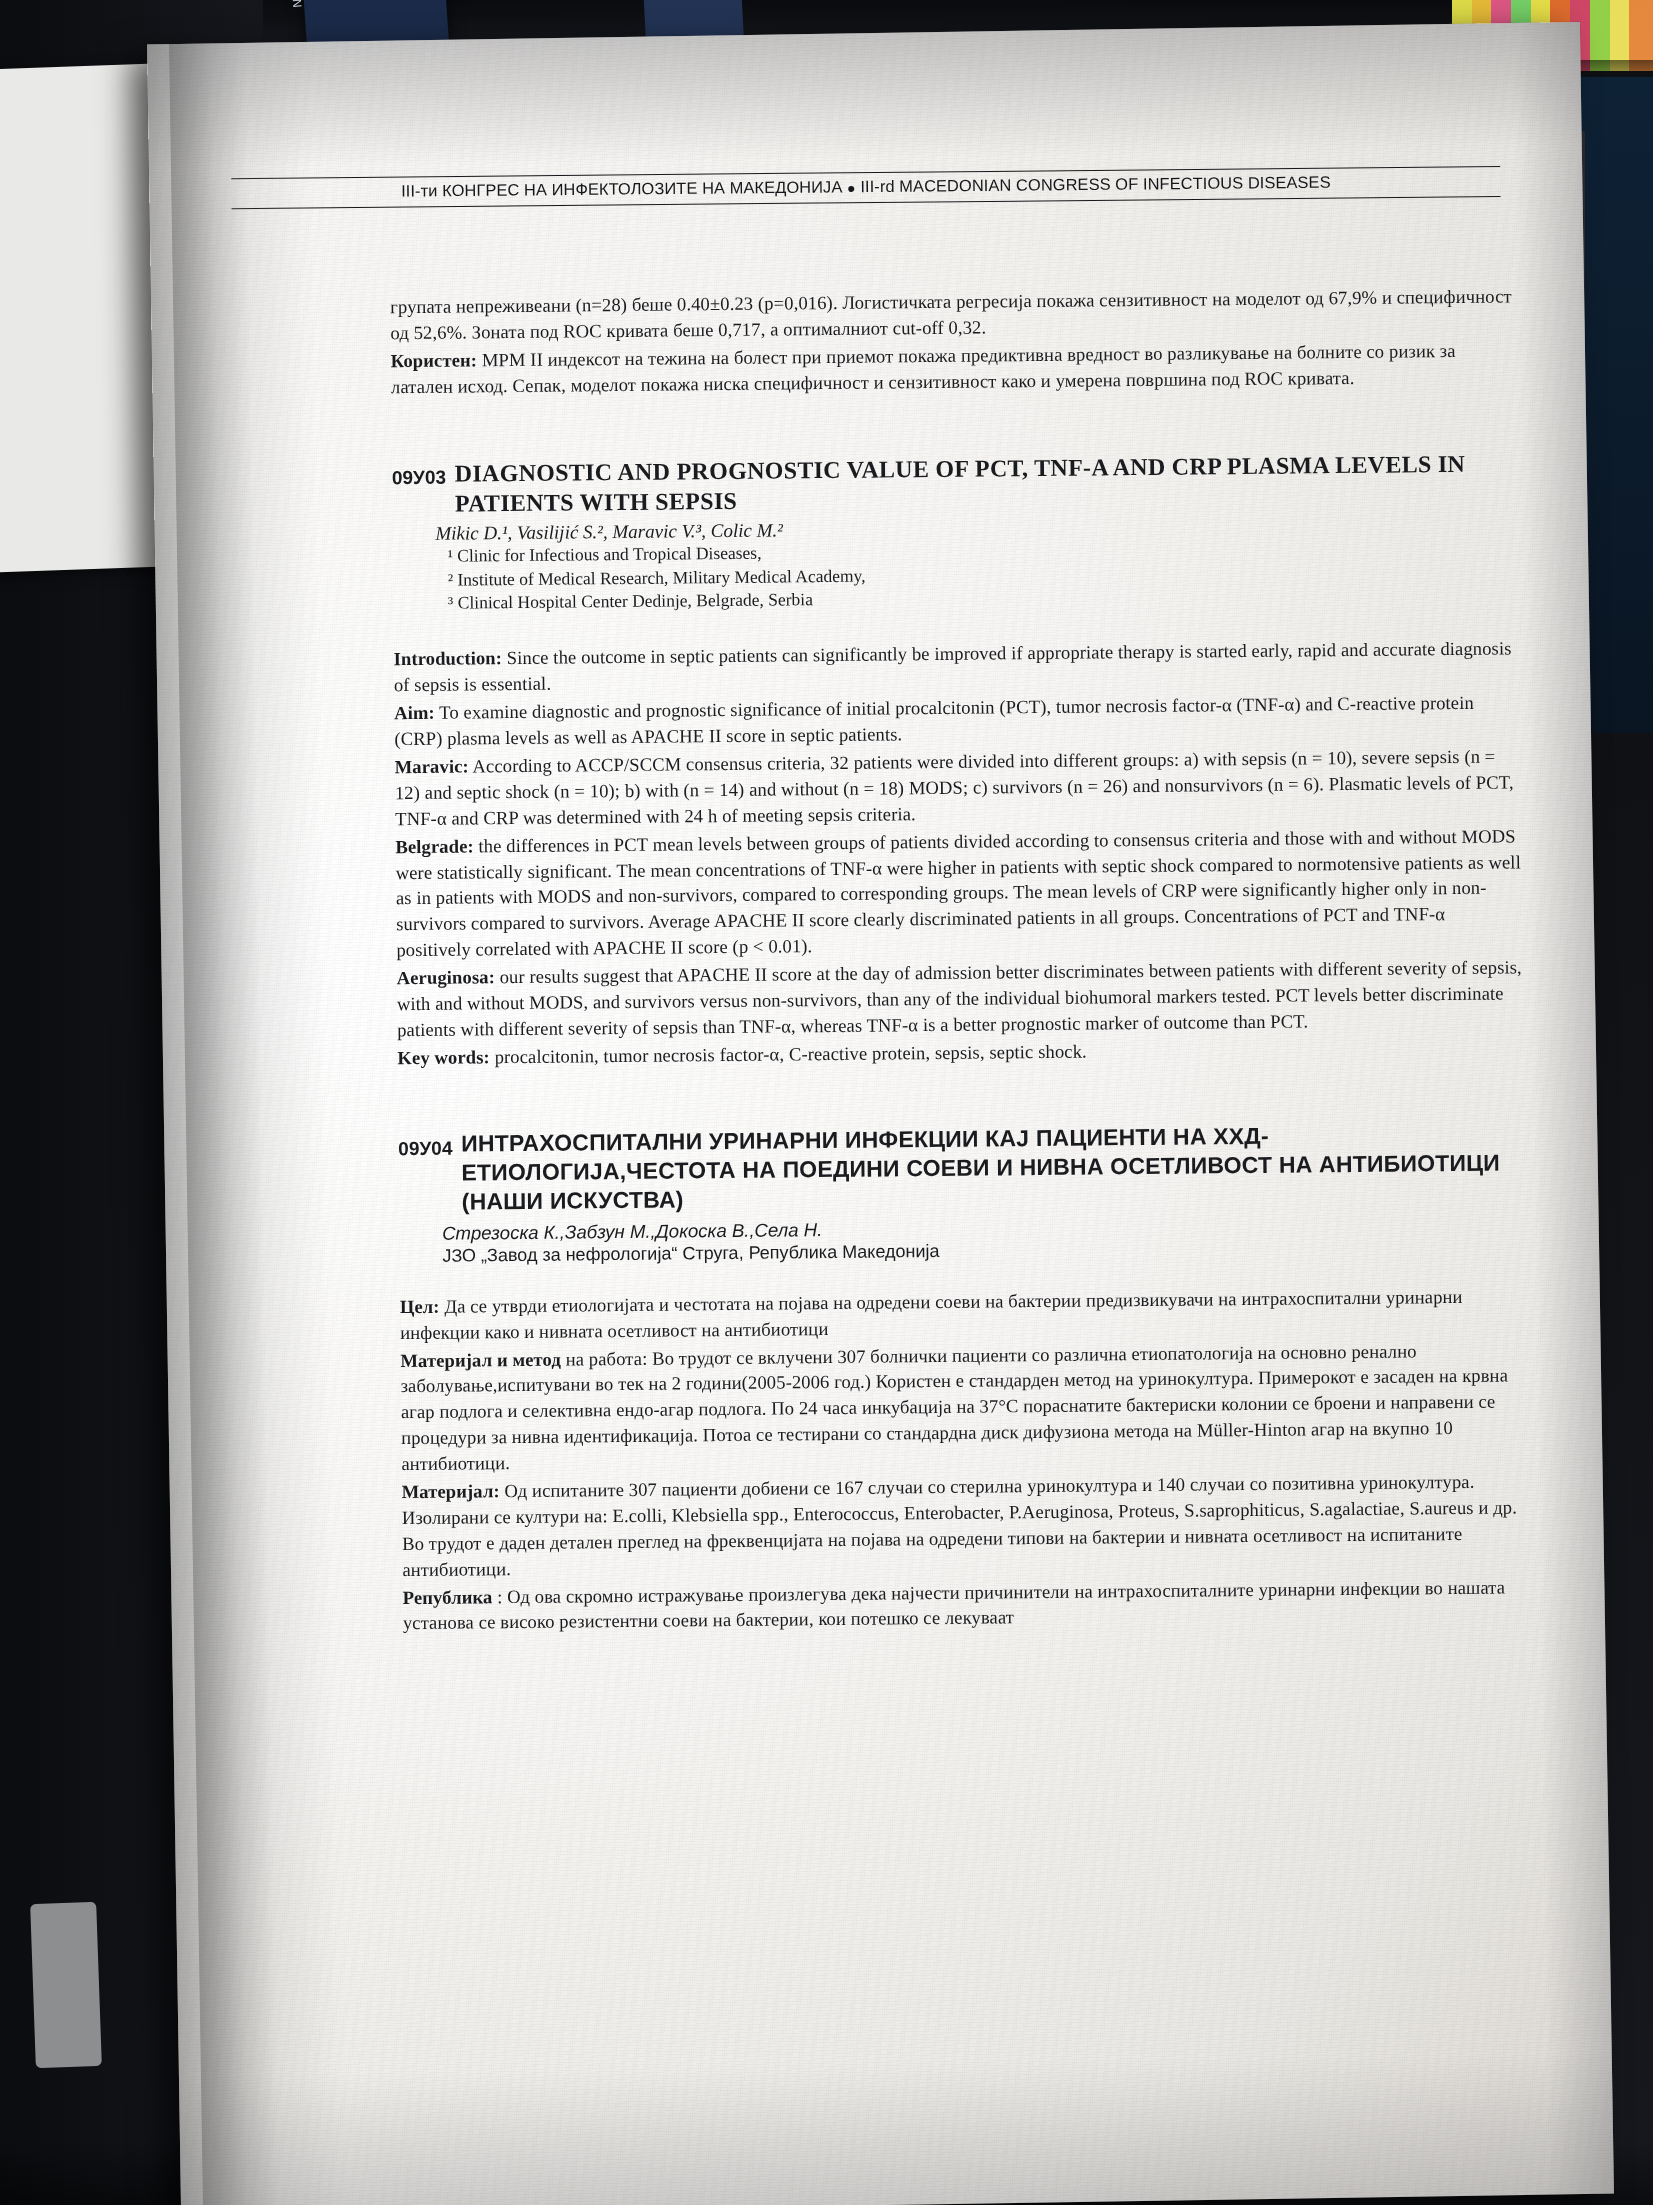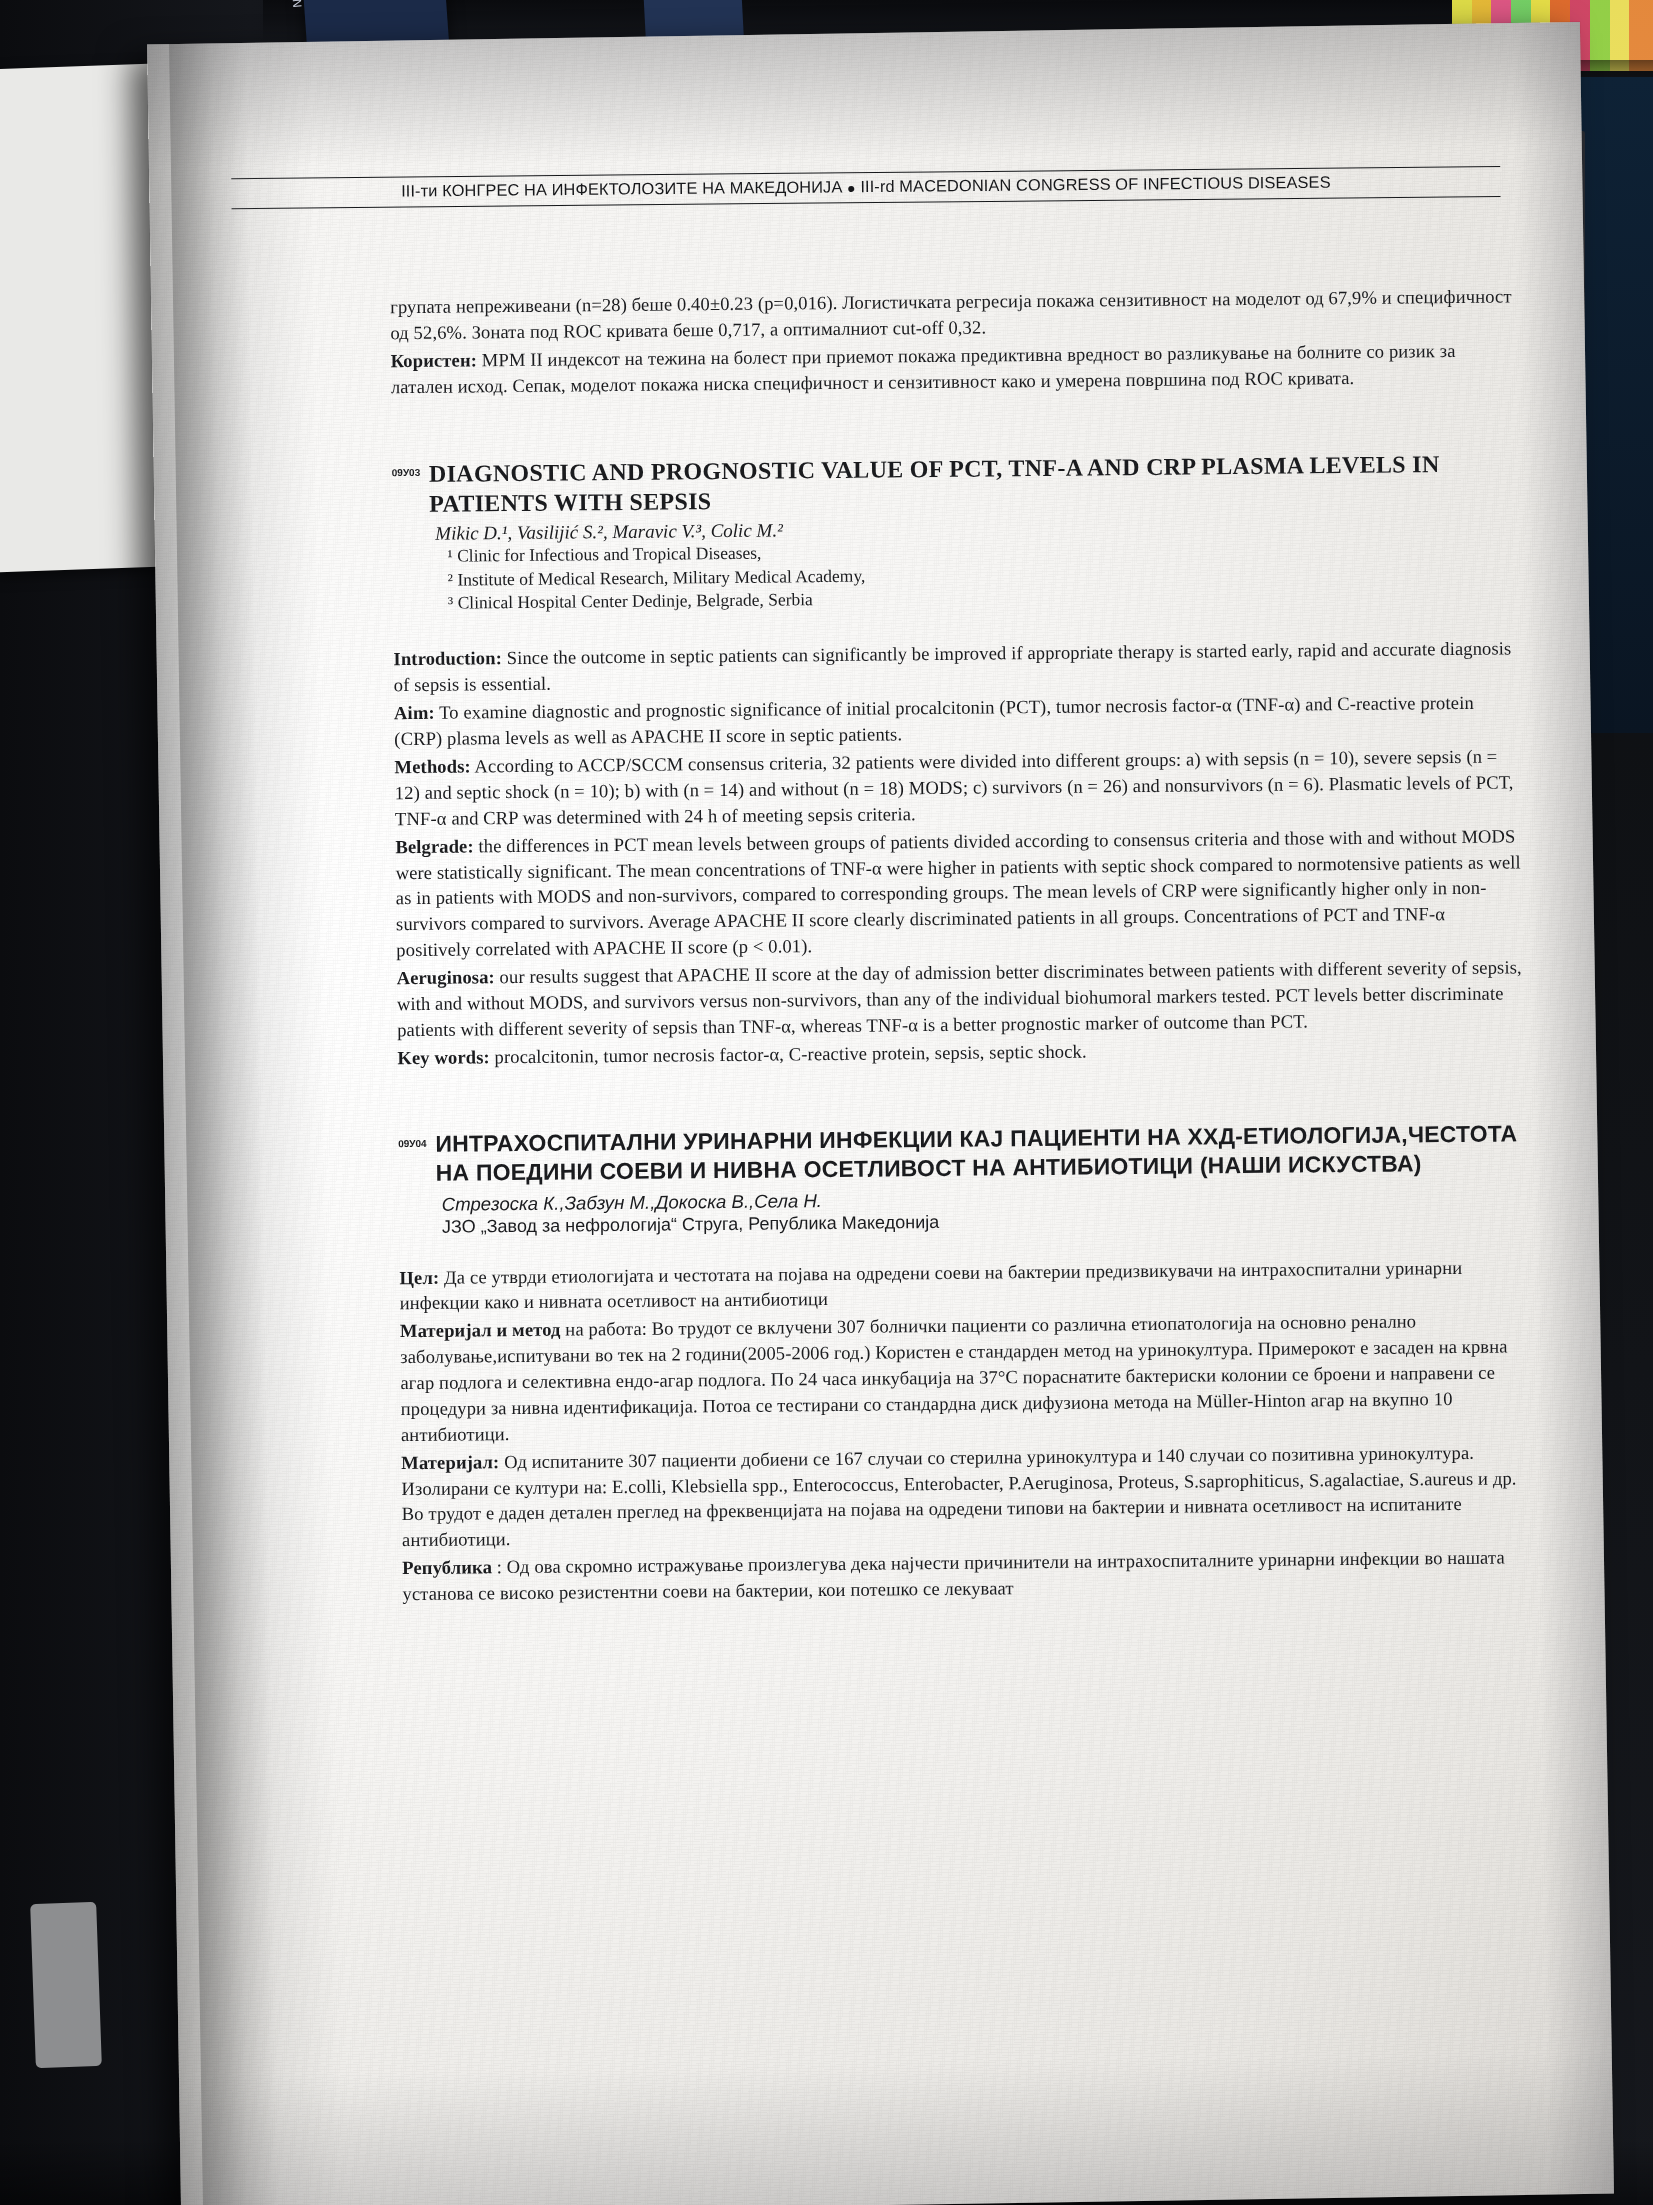--- a/index.html
+++ b/index.html
@@ -196,21 +196,21 @@
   
   .article { margin-top: 59px; }
   .art-head-row {
     display: flex;
     align-items: flex-start;
     gap: 8.8px;
   }
   .art-code {
     font-family: "Liberation Sans", sans-serif;
     font-weight: bold;
-    font-size: 10px;
+    font-size: 19px;
     letter-spacing: 0px;
     padding-top: 8.8px;
     color: #1b1c1f;
     white-space: nowrap;
   }
   .art-title {
     font-family: "Liberation Serif", serif;
     font-weight: bold;
     font-size: 24px;
     line-height: 1.26;
@@ -322,21 +322,21 @@
         <div class="body-gap">
           <p>
             <span class="lbl">Introduction:</span>
             <span>Since the outcome in septic patients can significantly be improved if appropriate therapy is started early, rapid and accurate diagnosis of sepsis is essential.</span>
           </p>
           <p>
             <span class="lbl">Aim:</span>
             <span>To examine diagnostic and prognostic significance of initial procalcitonin (PCT), tumor necrosis factor-α (TNF-α) and C-reactive protein (CRP) plasma levels as well as APACHE II score in septic patients.</span>
           </p>
           <p>
-            <span class="lbl">Methods:</span>
+            <span class="lbl">Maravic:</span>
             <span>According to ACCP/SCCM consensus criteria, 32 patients were divided into different groups: a) with sepsis (n = 10), severe sepsis (n = 12) and septic shock (n = 10); b) with (n = 14) and without (n = 18) MODS; c) survivors (n = 26) and nonsurvivors (n = 6). Plasmatic levels of PCT, TNF-α and CRP was determined with 24 h of meeting sepsis criteria.</span>
           </p>
           <p>
             <span class="lbl">Belgrade:</span>
             <span>the differences in PCT mean levels between groups of patients divided according to consensus criteria and those with and without MODS were statistically significant. The mean concentrations of TNF-α were higher in patients with septic shock compared to normotensive patients as well as in patients with MODS and non-survivors, compared to corresponding groups. The mean levels of CRP were significantly higher only in non-survivors compared to survivors. Average APACHE II score clearly discriminated patients in all groups. Concentrations of PCT and TNF-α positively correlated with APACHE II score (p &lt; 0.01).</span>
           </p>
           <p>
             <span class="lbl">Aeruginosa:</span>
             <span>our results suggest that APACHE II score at the day of admission better discriminates between patients with different severity of sepsis, with and without MODS, and survivors versus non-survivors, than any of the individual biohumoral markers tested. PCT levels better discriminate patients with different severity of sepsis than TNF-α, whereas TNF-α is a better prognostic marker of outcome than PCT.</span>
           </p>

